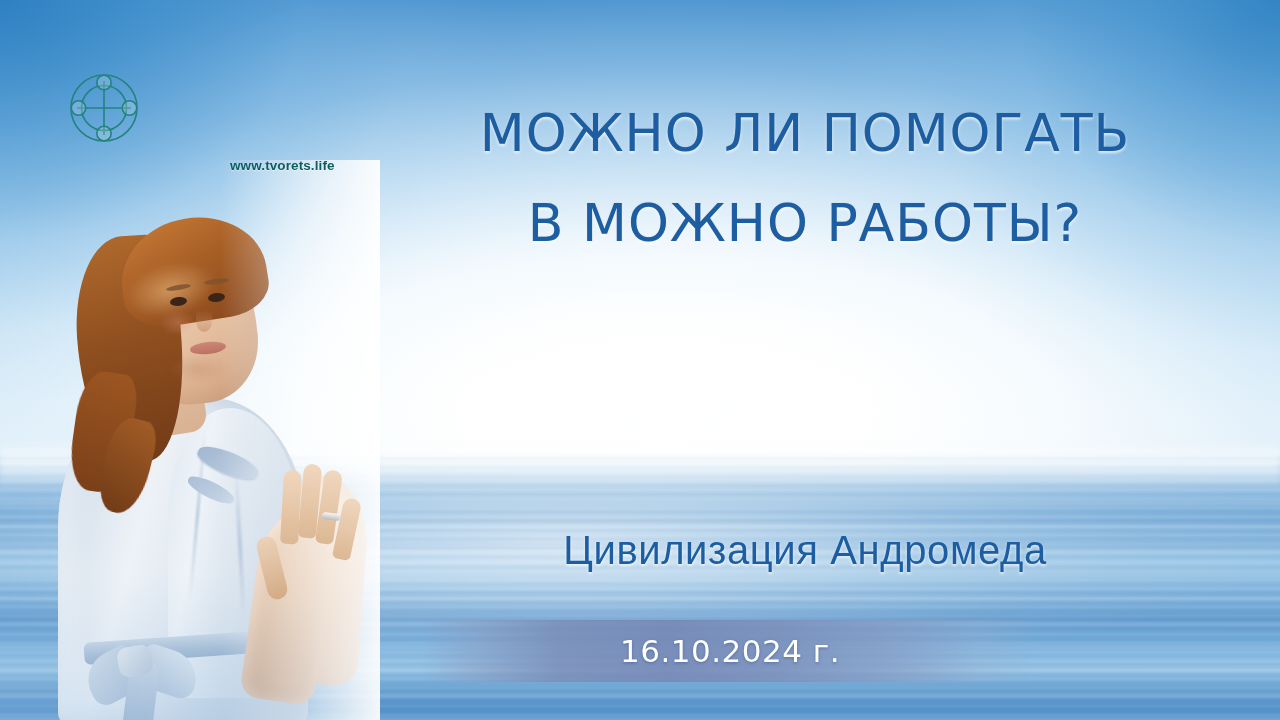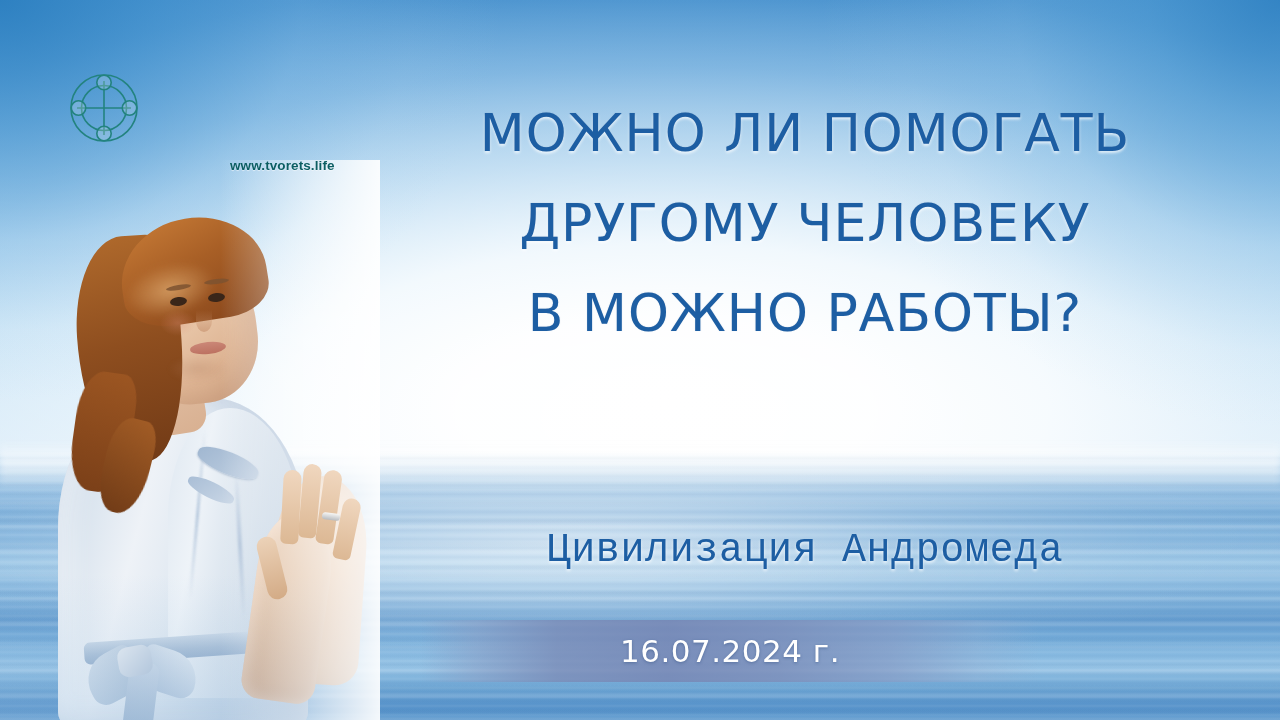--- a/index.html
+++ b/index.html
@@ -432,21 +432,21 @@
   .title .tl { display: block; }
 
   
   .subtitle {
     position: absolute;
     left: 360px;
     top: 528px;
     width: 890px;
     text-align: center;
     color: #1d5ea3;
-    font-family: Liberation Mono, monospace;
+    font-family: Liberation Sans, sans-serif;
     font-size: 40px;
     font-weight: 400;
     letter-spacing: .6px;
     text-shadow: 0 2px 3px rgba(255,255,255,.7);
     white-space: nowrap;
   }
 
   
   .date-band {
     position: absolute;
@@ -541,23 +541,22 @@
         <circle cx="40" cy="65.5" r="7.2" fill="#cfe4ee" fill-opacity=".25"></circle>
         <circle cx="14.5" cy="40" r="7.2" fill="#cfe4ee" fill-opacity=".25"></circle>
         <circle cx="65.5" cy="40" r="7.2" fill="#cfe4ee" fill-opacity=".25"></circle>
       </g>
     </svg>
     <div class="logo-site">www.tvorets.life</div>
   </div>
 
   <div class="title">
     <span class="tl">МОЖНО ЛИ ПОМОГАТЬ</span>
-    <span class="tl">ДРУГОМУ ЧЕЛОВЕКУ</span>
     <span class="tl">В МОЖНО РАБОТЫ?</span>
   </div>
 
   <div class="subtitle">Цивилизация Андромеда</div>
 
   <div class="date-band">
-    <span class="date-text">16.07.2024 г.</span>
+    <span class="date-text">16.10.2024 г.</span>
   </div>
 
 </div>
 
 </body></html>

